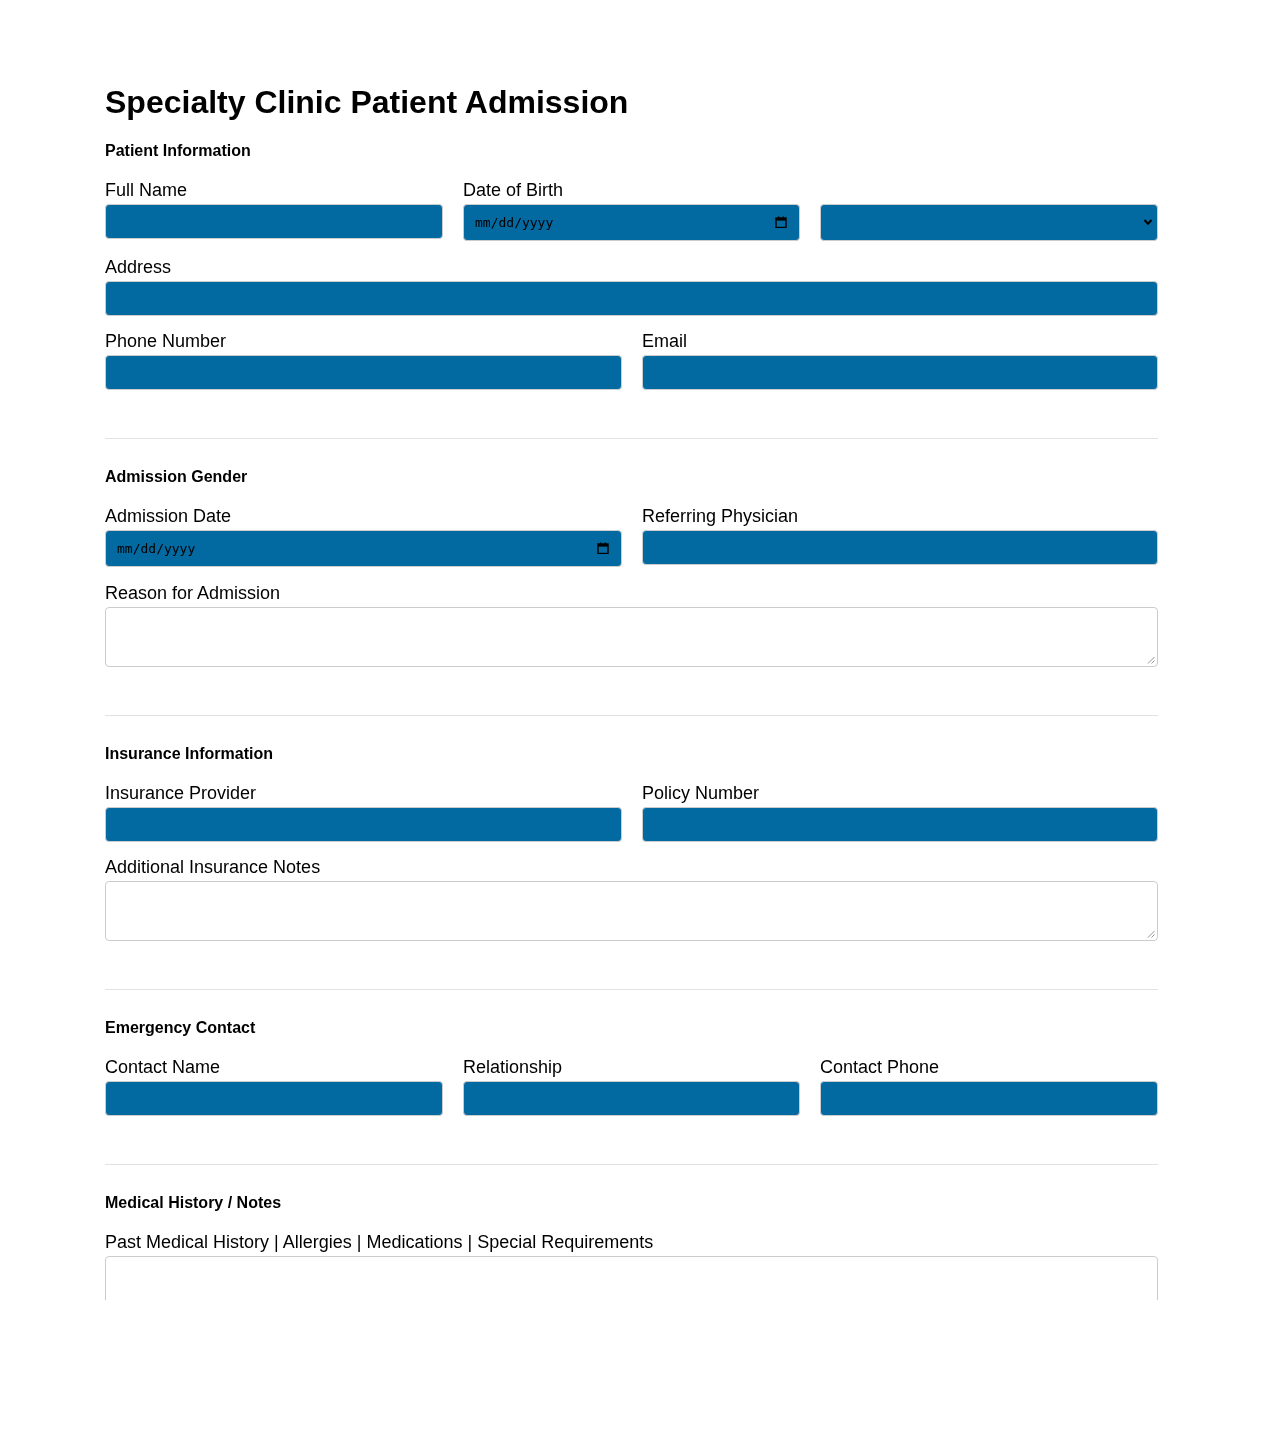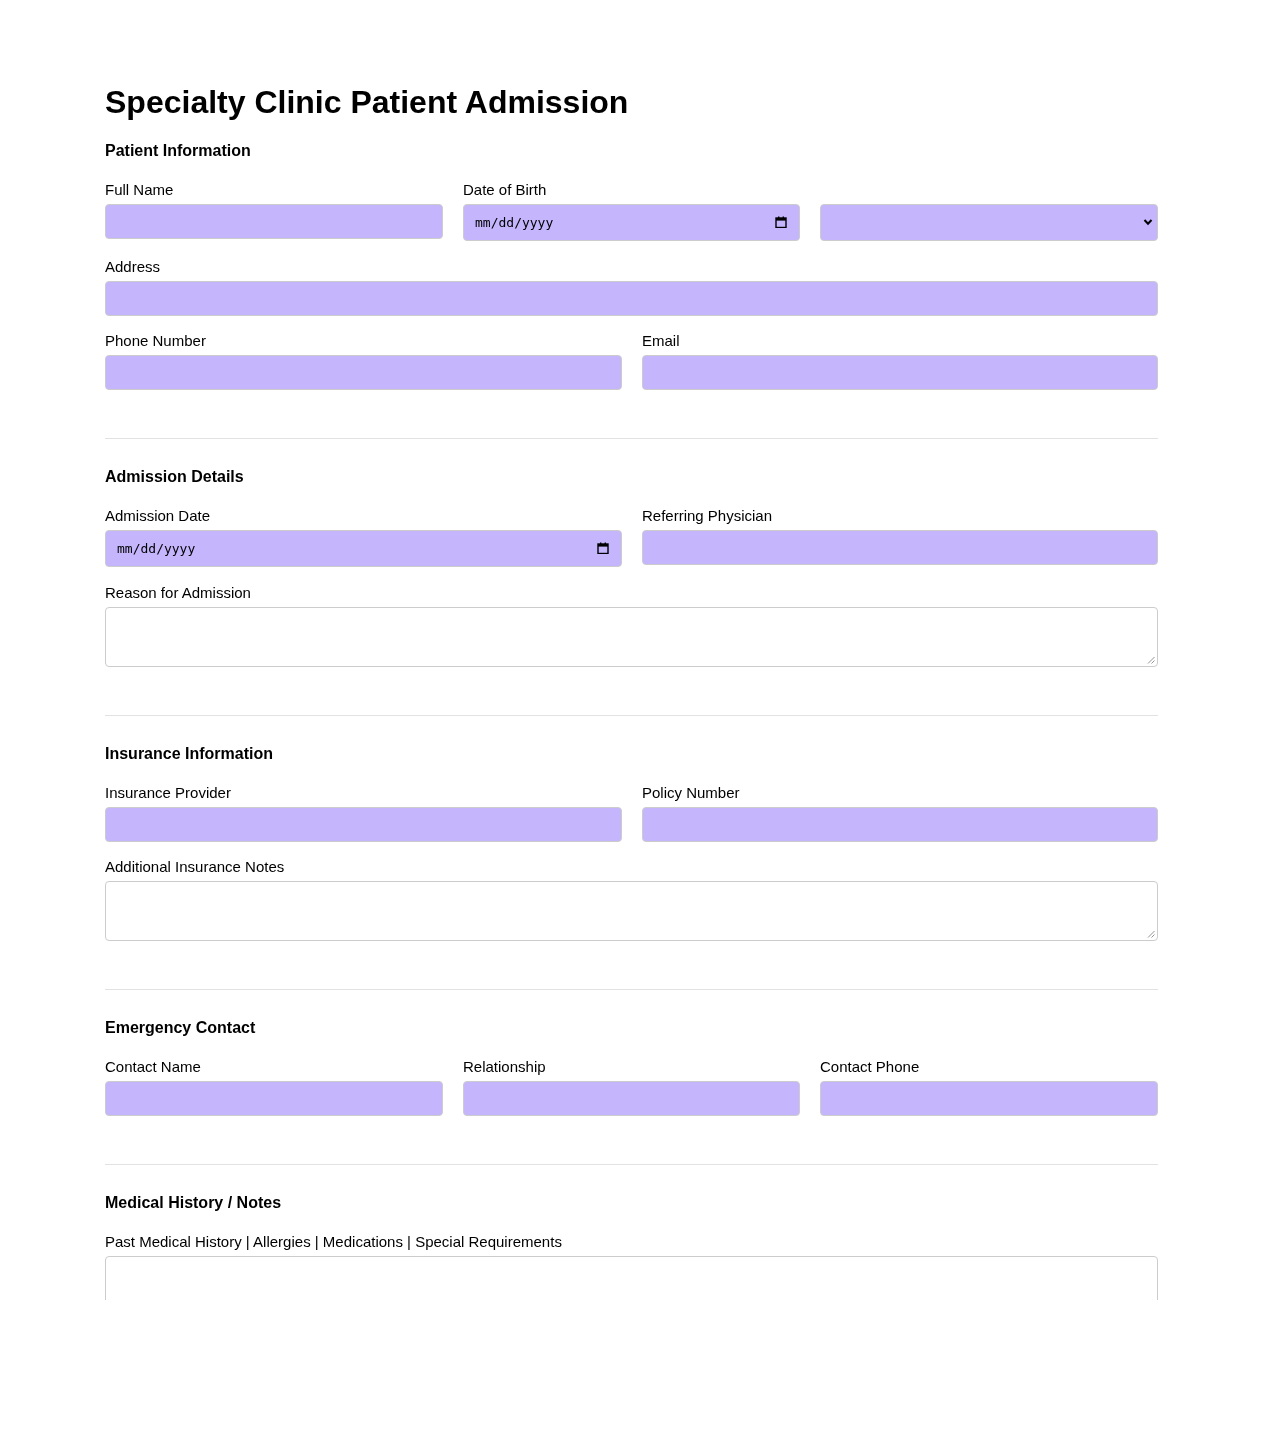--- a/index.html
+++ b/index.html
@@ -15,25 +15,25 @@
   }
   h1 {
     font-size: 32px; font-weight: bold; margin: 0;
     position: absolute; left: 0; top: 84px; white-space: nowrap; line-height: 36px;
   }
   h2 {
     font-size: 16px; font-weight: bold; margin: 0; line-height: 28px;
     position: absolute; left: 0; white-space: nowrap;
   }
   .lbl {
-    position: absolute; font-size: 15px; line-height: 18px; white-space: nowrap; color: #000;
+    position: absolute; font-size: 18px; line-height: 18px; white-space: nowrap; color: #000;
   }
   .inp {
     position: absolute; box-sizing: border-box; height: 35px;
-    border: 1px solid #cccccc; border-radius: 4px; background: #c4b5fd;
+    border: 1px solid #cccccc; border-radius: 4px; background: #0369a1;
   }
   .inp.tall { height: 37px; }
   .date-text {
     position: absolute; left: 11px; top: 10px;
     font-family: "DejaVu Sans Mono", monospace; font-size: 13px; color: #000; letter-spacing: 0px;
   }
   .cal-icon {
     position: absolute; right: 12px; top: 11px; width: 12px; height: 12px;
   }
   .chev-icon {
@@ -86,21 +86,21 @@
   <div class="inp" style="left:0; top:281px; width:1053px;"></div>
 
   <span class="lbl" style="left:0; top:332px;">Phone Number</span>
   <div class="inp" style="left:0; top:355px; width:517px;"></div>
 
   <span class="lbl" style="left:537px; top:332px;">Email</span>
   <div class="inp" style="left:537px; top:355px; width:516px;"></div>
 
   <div class="divider" style="top:438px;"></div>
 
-  <h2 style="top:463px;">Admission Details</h2>
+  <h2 style="top:463px;">Admission Gender</h2>
 
   <span class="lbl" style="left:0; top:507px;">Admission Date</span>
   <div class="inp tall" style="left:0; top:530px; width:517px;">
     <span class="date-text">mm/dd/yyyy</span>
     <svg class="cal-icon" viewBox="0 0 12 12">
       <rect x="1" y="2" width="10" height="9.5" fill="none" stroke="#000" stroke-width="1.4"></rect>
       <rect x="1" y="2" width="10" height="2.6" fill="#000"></rect>
       <rect x="3" y="0.5" width="1.4" height="2" fill="#000"></rect>
       <rect x="7.6" y="0.5" width="1.4" height="2" fill="#000"></rect>
     </svg>

